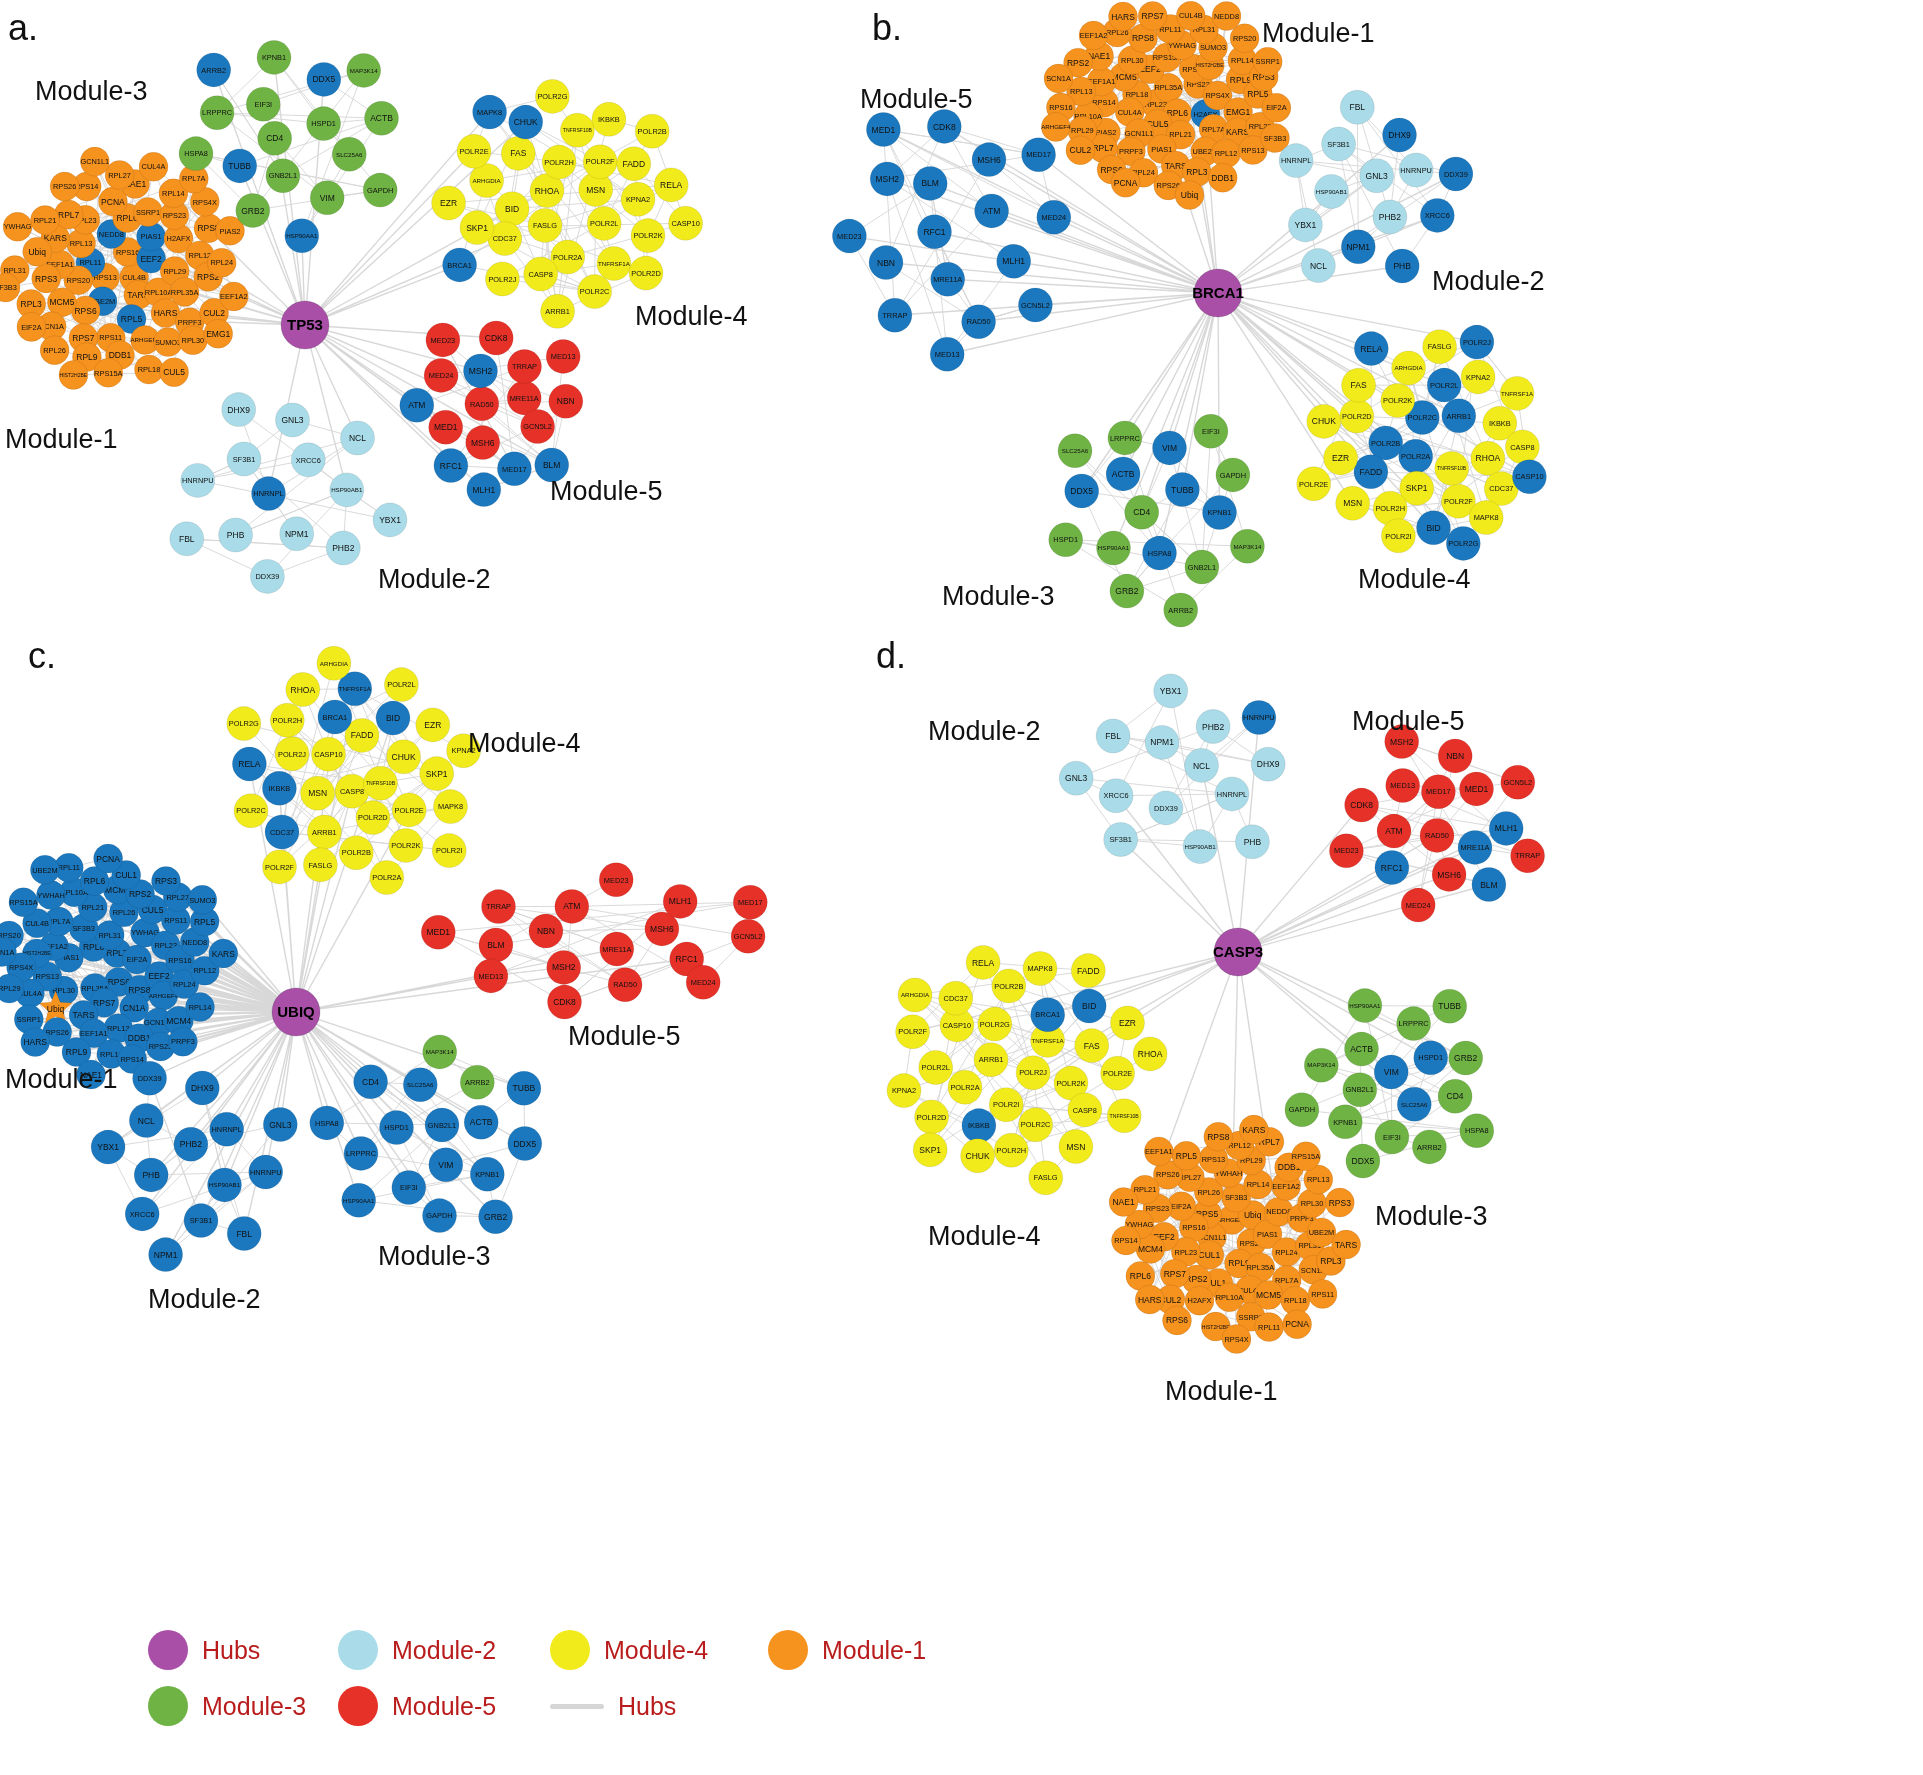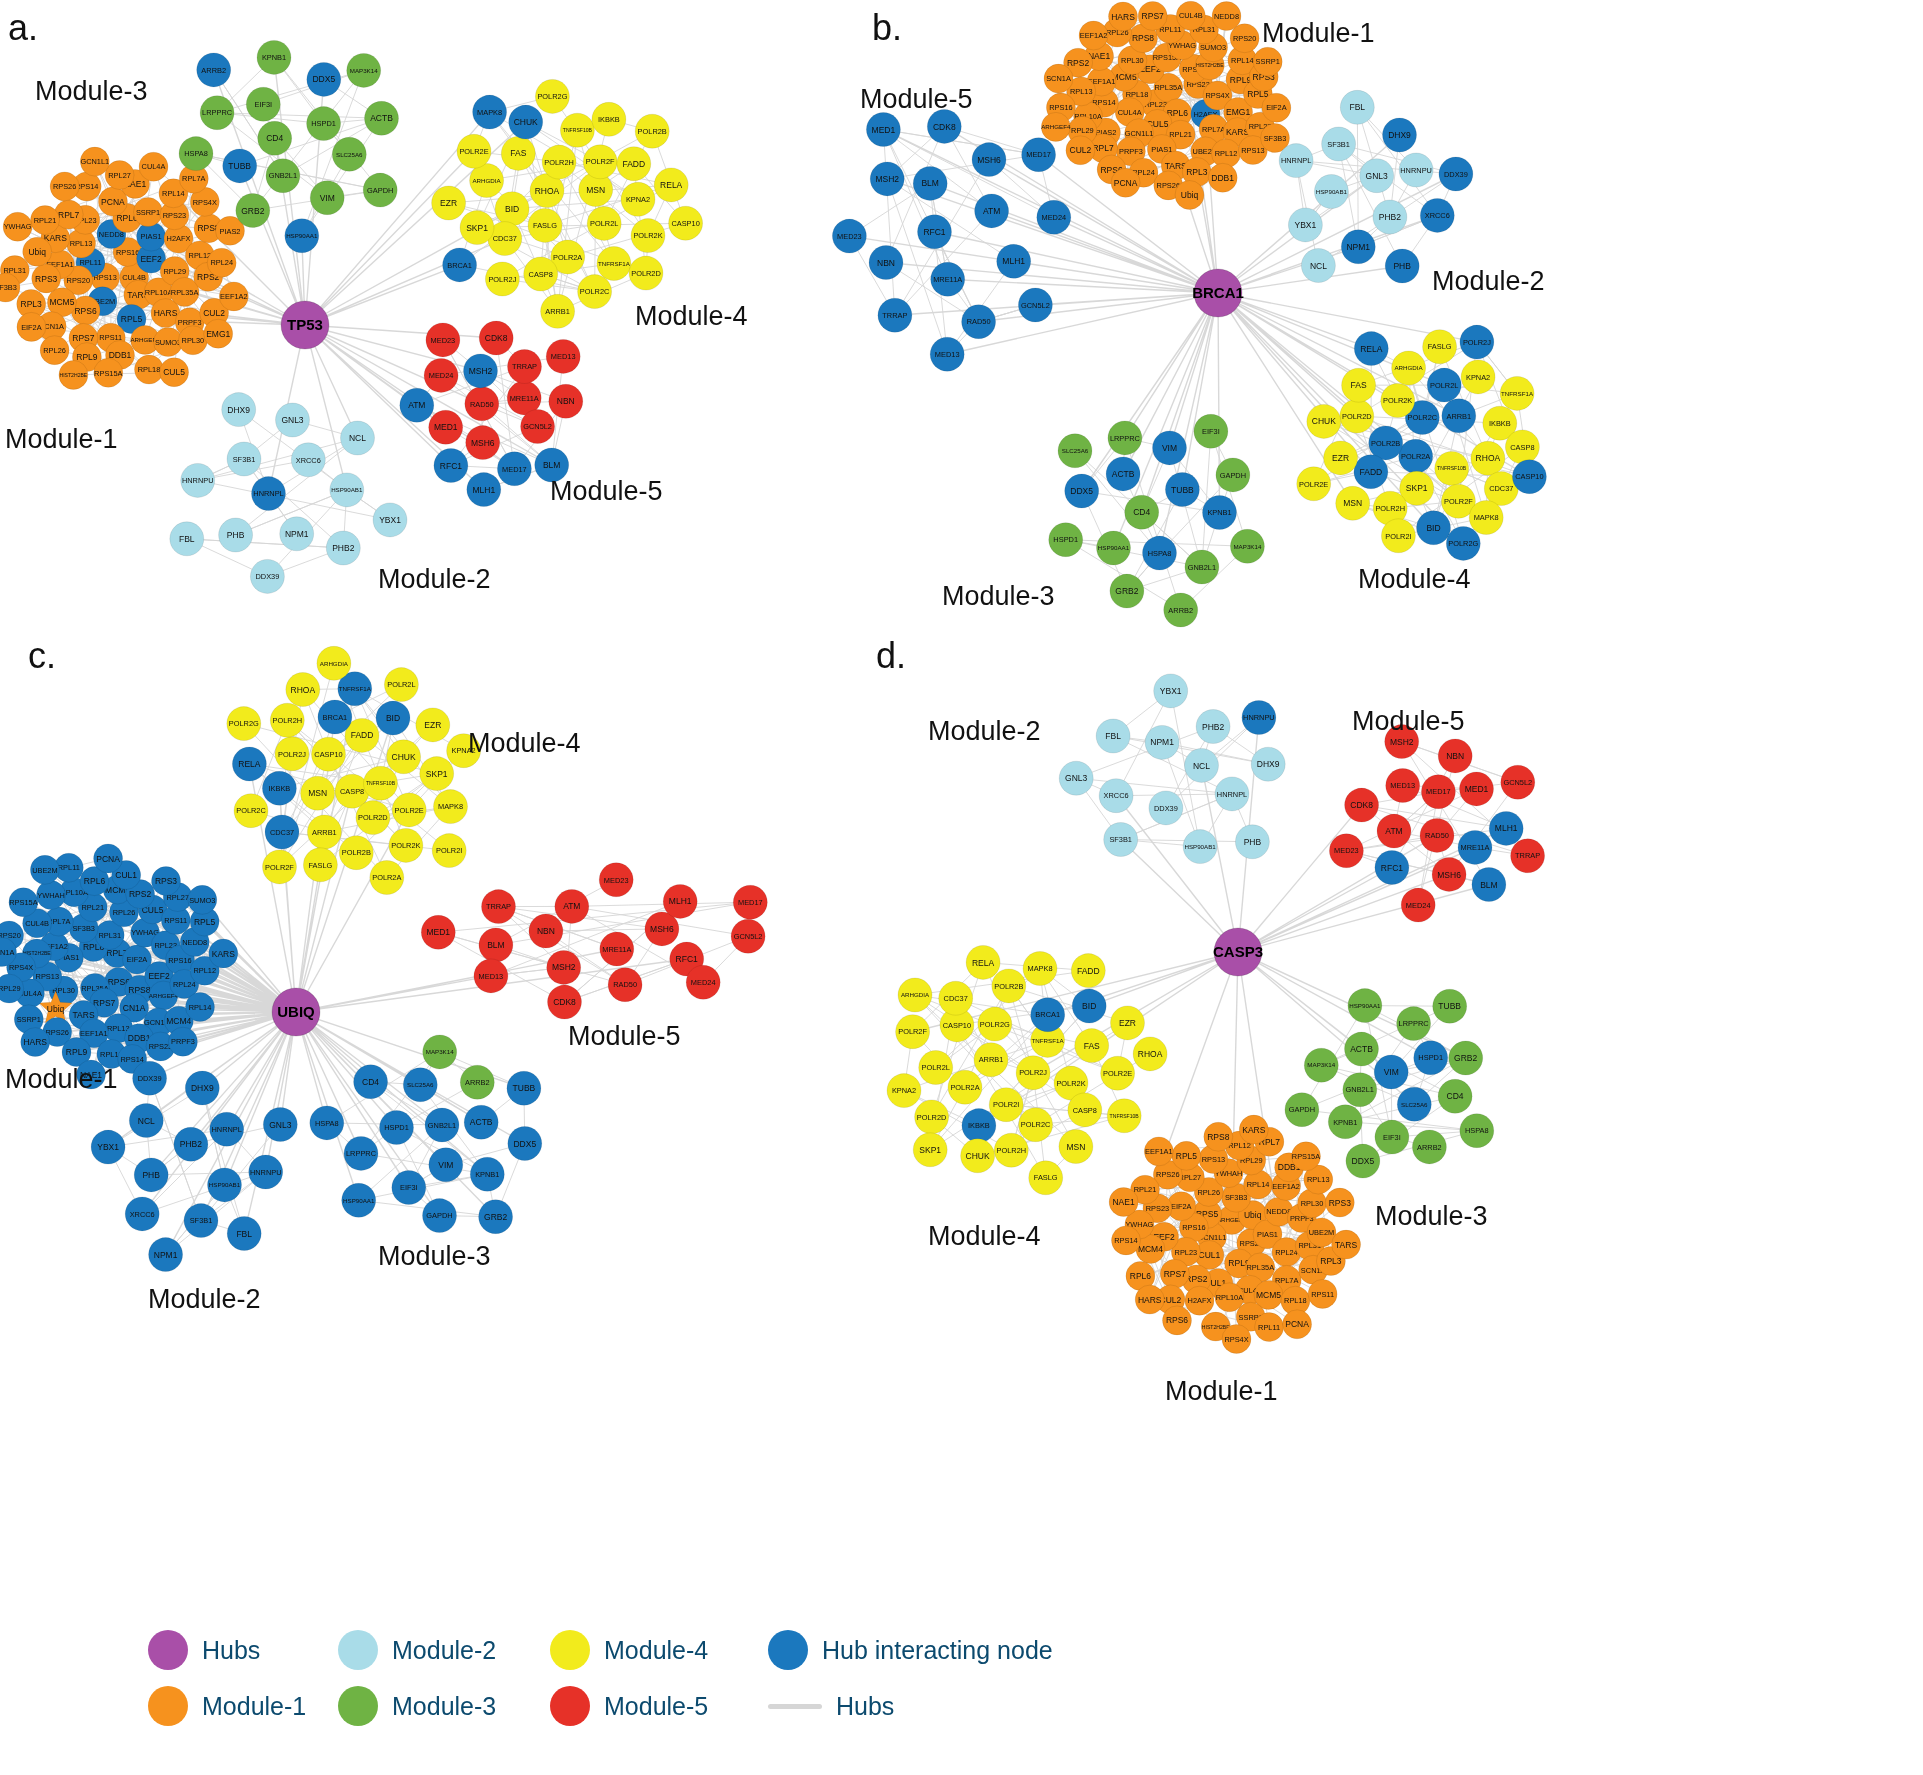--- a/index.html
+++ b/index.html
@@ -6,21 +6,21 @@
   #figure{position:relative;width:1923px;height:1775px;background:#ffffff;
           font-family:"Liberation Sans","DejaVu Sans",sans-serif;overflow:hidden;}
   #net{position:absolute;left:0;top:0;}
   #net text{font-family:"Liberation Sans","DejaVu Sans",sans-serif;}
   .panel-letter{font-size:36px;fill:#111;}
   .module-label{font-size:27px;fill:#111;}
   .hub-label{font-size:15px;font-weight:600;fill:#000;}
   .node-label{fill:#111;pointer-events:none;}
   .legend{position:absolute;left:148px;top:1630px;display:grid;
           grid-template-columns:190px 212px 218px 360px;row-gap:16px;align-items:center;}
-  .legend-item{display:flex;align-items:center;gap:14px;font-size:25px;color:#0c4a6e;}
+  .legend-item{display:flex;align-items:center;gap:14px;font-size:25px;color:#b91c1c;}
   .swatch{width:40px;height:40px;border-radius:50%;flex:0 0 auto;}
   .swatch.line{width:54px;height:5px;border-radius:3px;}
 </style>
 </head>
 <body>
 
 <div id="figure">
   <svg id="net" width="1923" height="1775" viewBox="0 0 1923 1775">
       <g>
         <path d="M134.1 277.5L153.5 166.7M134.1 277.5L165.5 313.1M105.1 277.5L102.5 301.3M105.1 277.5L112.9 201.6M127.6 251.9L151.1 236.6M127.6 251.9L138.3 294.7M138.3 294.7L105.1 277.5M138.3 294.7L37.2 251.7M90.5 262.4L134.1 277.5M90.5 262.4L14.8 270.1M151.1 258.5L151.1 236.6M102.5 301.3L73.4 374.9M102.5 301.3L108.3 372.8M111.4 234.0L37.2 251.7M111.4 234.0L153.5 166.7M158.6 292.3L17.6 226.7M158.6 292.3L51.7 326.2M78.3 280.3L68.7 214.5M78.3 280.3L17.6 226.7M151.1 236.6L78.3 280.3M151.1 236.6L208.2 276.7M131.5 318.9L193.8 178.7M131.5 318.9L31.2 303.9M81.1 243.4L153.5 166.7M81.1 243.4L127.6 251.9M174.7 271.0L86.7 186.5M174.7 271.0L54.6 350.2M85.6 310.5L90.5 262.4M85.6 310.5L149.0 369.6M127.1 217.9L73.4 374.9M127.1 217.9L78.3 280.3M165.5 313.1L149.0 369.6M165.5 313.1L193.8 178.7M59.9 264.4L189.7 322.3M59.9 264.4L105.1 277.5M178.5 238.6L145.1 339.9M178.5 238.6L153.5 166.7M110.8 337.7L221.7 262.7M110.8 337.7L111.4 234.0M85.3 219.8L204.8 201.8M85.3 219.8L134.1 277.5M184.6 291.9L68.7 214.5M184.6 291.9L46.2 278.4M61.9 302.3L31.2 303.9M148.0 212.0L68.7 214.5M148.0 212.0L189.7 322.3M145.1 339.9L86.9 357.1M145.1 339.9L61.9 302.3M55.3 238.2L165.5 313.1M55.3 238.2L208.2 276.7M199.9 255.4L174.7 271.0M199.9 255.4L17.6 226.7M83.4 337.9L64.6 186.4M83.4 337.9L68.7 214.5M112.9 201.6L46.2 278.4M112.9 201.6L90.5 262.4M189.7 322.3L168.1 342.1M189.7 322.3L37.2 251.7M46.2 278.4L168.1 342.1M46.2 278.4L108.3 372.8M174.4 215.3L31.4 326.9M174.4 215.3L214.1 312.8M120.0 355.0L85.6 310.5M120.0 355.0L83.4 337.9M68.7 214.5L151.1 236.6M68.7 214.5L83.4 337.9M208.2 276.7L148.0 212.0M208.2 276.7L148.0 212.0M51.7 326.2L85.3 219.8M51.7 326.2L31.2 303.9M135.1 183.9L59.9 264.4M135.1 183.9L17.6 226.7M168.1 342.1L199.9 255.4M168.1 342.1L83.4 337.9M37.2 251.7L134.1 277.5M37.2 251.7L59.9 264.4M208.5 228.2L45.0 220.1M208.5 228.2L108.3 372.8M86.9 357.1L127.6 251.9M86.9 357.1L81.1 243.4M86.7 186.5L85.6 310.5M86.7 186.5L214.1 312.8M214.1 312.8L138.3 294.7M214.1 312.8L86.7 186.5M31.2 303.9L110.8 337.7M31.2 303.9L168.1 342.1M173.4 193.3L61.9 302.3M173.4 193.3L199.9 255.4M149.0 369.6L61.9 302.3M149.0 369.6L189.7 322.3M45.0 220.1L233.8 296.4M45.0 220.1L17.6 226.7M221.7 262.7L233.8 296.4M221.7 262.7L208.2 276.7M54.6 350.2L31.4 326.9M54.6 350.2L174.1 372.2M119.6 175.0L174.7 271.0M119.6 175.0L31.2 303.9M192.9 340.3L184.6 291.9M192.9 340.3L5.5 287.6M14.8 270.1L204.8 201.8M14.8 270.1L151.1 236.6M204.8 201.8L14.8 270.1M204.8 201.8L73.4 374.9M108.3 372.8L94.8 161.6M108.3 372.8L135.1 183.9M64.6 186.4L148.0 212.0M64.6 186.4L31.4 326.9M233.8 296.4L55.3 238.2M233.8 296.4L59.9 264.4M31.4 326.9L221.7 262.7M31.4 326.9L145.1 339.9M153.5 166.7L78.3 280.3M153.5 166.7L230.0 230.8M174.1 372.2L193.8 178.7M174.1 372.2L73.4 374.9M17.6 226.7L158.6 292.3M230.0 230.8L64.6 186.4M230.0 230.8L59.9 264.4M73.4 374.9L85.6 310.5M73.4 374.9L214.1 312.8M94.8 161.6L158.6 292.3M94.8 161.6L168.1 342.1M218.2 333.7L127.1 217.9M218.2 333.7L108.3 372.8M5.5 287.6L83.4 337.9M5.5 287.6L199.9 255.4M193.8 178.7L102.5 301.3M193.8 178.7L85.3 219.8M308.3 459.8L197.7 480.4M308.3 459.8L346.8 489.9M296.7 533.8L244.0 459.0M296.7 533.8L244.0 459.0M244.0 459.0L197.7 480.4M244.0 459.0L343.3 548.0M346.8 489.9L390.0 519.9M346.8 489.9L235.6 535.0M235.6 535.0L357.5 438.0M235.6 535.0L346.8 489.9M292.5 420.0L244.0 459.0M343.3 548.0L346.8 489.9M343.3 548.0L186.8 538.8M197.7 480.4L244.0 459.0M197.7 480.4L357.5 438.0M357.5 438.0L268.5 493.6M357.5 438.0L292.5 420.0M267.4 576.4L343.3 548.0M267.4 576.4L346.8 489.9M238.7 409.6L346.8 489.9M238.7 409.6L268.5 493.6M390.0 519.9L197.7 480.4M390.0 519.9L346.8 489.9M186.8 538.8L343.3 548.0M186.8 538.8L267.4 576.4M274.7 138.3L282.9 175.7M274.7 138.3L252.8 210.5M323.6 123.6L217.1 112.7M323.6 123.6L349.3 154.3M282.9 175.7L381.5 118.3M282.9 175.7L263.3 104.2M263.3 104.2L363.7 70.4M263.3 104.2L274.7 138.3M349.3 154.3L323.6 123.6M349.3 154.3L301.8 235.7M239.7 165.9L196.0 153.6M239.7 165.9L381.5 118.3M323.8 79.4L381.5 118.3M327.2 197.7L380.2 190.1M327.2 197.7L274.7 138.3M217.1 112.7L327.2 197.7M217.1 112.7L381.5 118.3M381.5 118.3L323.6 123.6M252.8 210.5L196.0 153.6M252.8 210.5L380.2 190.1M274.0 57.4L323.6 123.6M274.0 57.4L217.1 112.7M380.2 190.1L274.0 57.4M380.2 190.1L196.0 153.6M196.0 153.6L380.2 190.1M363.7 70.4L252.8 210.5M363.7 70.4L217.1 112.7M301.8 235.7L381.5 118.3M301.8 235.7L363.7 70.4M213.7 69.9L282.9 175.7M213.7 69.9L282.9 175.7M547.0 190.6L594.6 291.6M547.0 190.6L489.6 112.1M595.7 189.5L594.6 291.6M595.7 189.5L604.2 223.4M545.0 225.4L512.1 208.7M545.0 225.4L671.2 184.9M559.1 162.1L512.1 208.7M559.1 162.1L648.0 235.6M604.2 223.4L504.8 238.6M604.2 223.4L600.2 161.8M512.1 208.7L525.7 122.1M512.1 208.7L557.6 311.3M600.2 161.8L459.6 264.9M600.2 161.8L525.7 122.1M567.7 257.0L477.0 227.6M567.7 257.0L525.7 122.1M518.3 153.4L547.0 190.6M518.3 153.4L594.6 291.6M638.0 199.3L512.1 208.7M638.0 199.3L489.6 112.1M504.8 238.6L518.3 153.4M504.8 238.6L557.6 311.3M577.4 130.2L540.7 274.0M577.4 130.2L557.6 311.3M613.9 263.5L559.1 162.1M613.9 263.5L577.4 130.2M486.6 180.5L567.7 257.0M486.6 180.5L600.2 161.8M633.8 163.7L685.6 223.2M633.8 163.7L595.7 189.5M540.7 274.0L547.0 190.6M540.7 274.0L594.6 291.6M525.7 122.1L638.0 199.3M525.7 122.1L477.0 227.6M648.0 235.6L646.0 273.1M648.0 235.6L671.2 184.9M477.0 227.6L594.6 291.6M477.0 227.6L652.2 131.2M608.9 119.3L557.6 311.3M608.9 119.3L652.2 131.2M594.6 291.6L502.4 279.0M594.6 291.6L540.7 274.0M474.0 151.3L504.8 238.6M474.0 151.3L559.1 162.1M671.2 184.9L448.6 203.0M671.2 184.9L559.1 162.1M502.4 279.0L613.9 263.5M502.4 279.0L671.2 184.9M552.4 96.4L648.0 235.6M552.4 96.4L489.6 112.1M646.0 273.1L633.8 163.7M646.0 273.1L557.6 311.3M448.6 203.0L646.0 273.1M448.6 203.0L545.0 225.4M652.2 131.2L604.2 223.4M652.2 131.2L685.6 223.2M557.6 311.3L545.0 225.4M557.6 311.3L525.7 122.1M489.6 112.1L474.0 151.3M489.6 112.1L613.9 263.5M685.6 223.2L567.7 257.0M685.6 223.2L477.0 227.6M459.6 264.9L486.6 180.5M459.6 264.9L594.6 291.6M481.8 403.8L565.8 401.3M481.8 403.8L537.6 426.5M524.2 397.9L480.5 370.9M524.2 397.9L481.8 403.8M482.7 442.6L416.8 405.2M482.7 442.6L480.5 370.9M480.5 370.9L442.9 339.9M537.6 426.5L480.5 370.9M537.6 426.5L441.1 375.4M445.7 427.2L514.4 468.8M445.7 427.2L416.8 405.2M524.5 366.5L416.8 405.2M524.5 366.5L450.9 465.5M514.4 468.8L450.9 465.5M514.4 468.8L565.8 401.3M441.1 375.4L416.8 405.2M441.1 375.4L416.8 405.2M565.8 401.3L480.5 370.9M565.8 401.3L551.7 465.0M450.9 465.5L482.7 442.6M450.9 465.5L537.6 426.5M496.2 338.0L514.4 468.8M496.2 338.0L524.5 366.5M551.7 465.0L441.1 375.4M551.7 465.0L481.8 403.8M416.8 405.2L551.7 465.0M563.2 356.4L551.7 465.0M563.2 356.4L441.1 375.4M483.8 489.6L551.7 465.0M483.8 489.6L551.7 465.0M442.9 339.9L514.4 468.8M442.9 339.9L514.4 468.8" stroke="#D6D6D6" stroke-width="1" fill="none" opacity="0.9"></path>
@@ -1248,24 +1248,20 @@
       </div>
       <div class="legend-item">
         <span class="swatch" style="background: rgb(169, 220, 232);"></span>
         <span>Module-2</span>
       </div>
       <div class="legend-item">
         <span class="swatch" style="background: rgb(242, 235, 28);"></span>
         <span>Module-4</span>
       </div>
       <div class="legend-item">
-        <span class="swatch" style="background: rgb(27, 120, 190);"></span>
-        <span>Hub interacting node</span>
-      </div>
-      <div class="legend-item">
         <span class="swatch" style="background: rgb(246, 146, 30);"></span>
         <span>Module-1</span>
       </div>
       <div class="legend-item">
         <span class="swatch" style="background: rgb(111, 179, 68);"></span>
         <span>Module-3</span>
       </div>
       <div class="legend-item">
         <span class="swatch" style="background: rgb(230, 49, 40);"></span>
         <span>Module-5</span>

